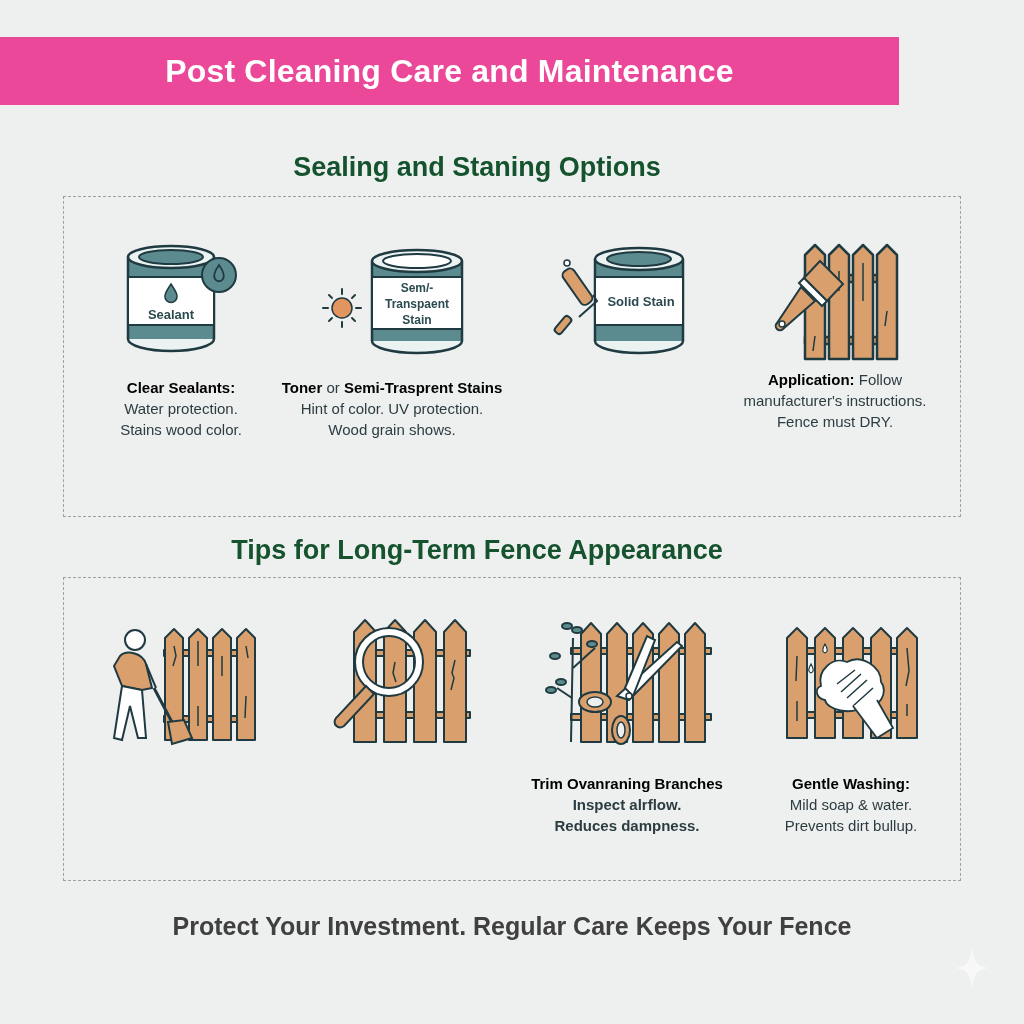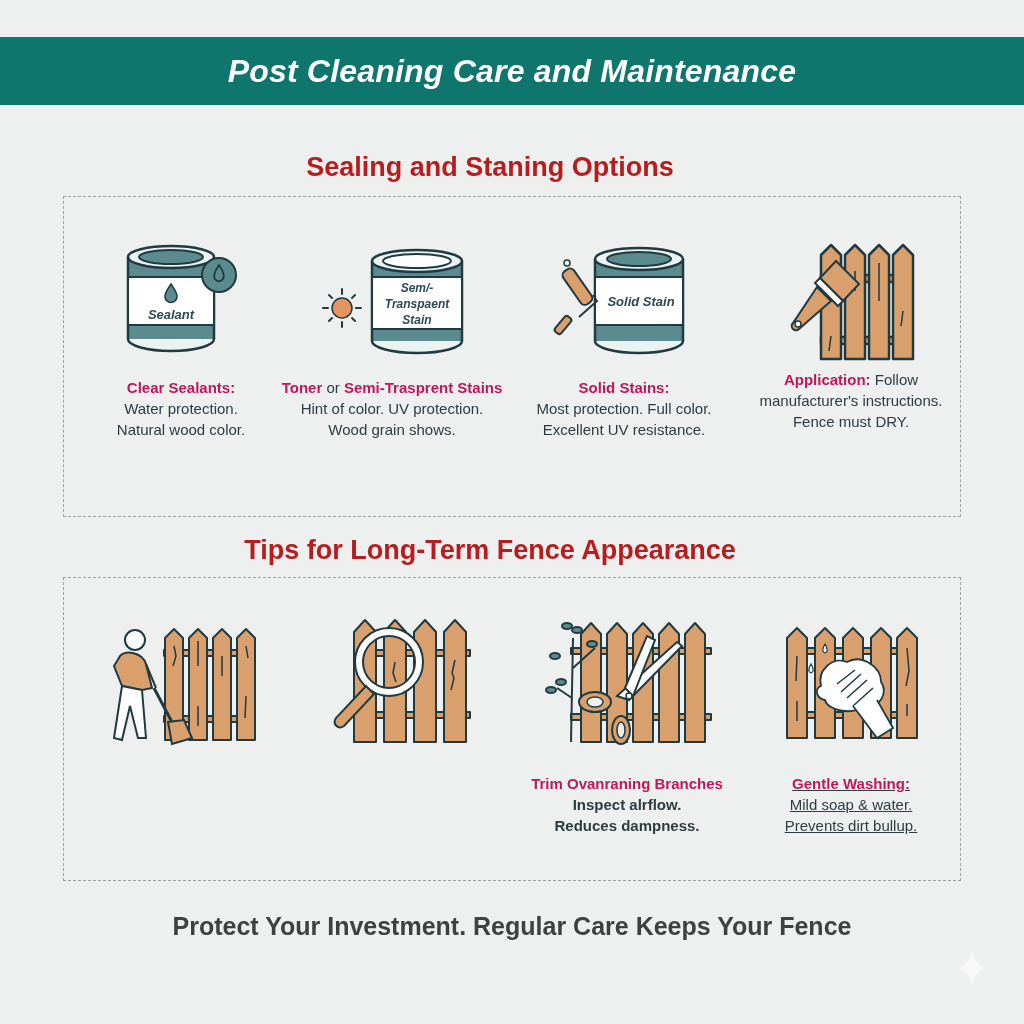--- a/index.html
+++ b/index.html
@@ -4,47 +4,47 @@
 <style>
   html, body { margin: 0; padding: 0; }
   body {
     width: 1024px; height: 1024px; overflow: hidden;
     background: #eeefef;
     font-family: "Liberation Sans", "DejaVu Sans", sans-serif;
     color: #1f3d45;
     position: relative;
   }
   .header-band {
-    position: absolute; left: 0; top: 37px; width: 1024px; height: 68px;
-    background: #0f766e;
-    display: flex; align-items: center; justify-content: center; font-style: italic;
+    position: absolute; left: 0; top: 37px; width: 899px; height: 68px;
+    background: #ec4899;
+    display: flex; align-items: center; justify-content: center;
   }
   .header-band h1 {
     margin: 0; color: #ffffff; font-size: 32px; font-weight: bold; letter-spacing: 0.2px;
   }
   .section-title {
-    position: absolute; left: 14px; width: 952px; text-align: center;
-    font-size: 27px; font-weight: bold; color: #b91c1c;
+    position: absolute; left: 1px; width: 952px; text-align: center;
+    font-size: 27px; font-weight: bold; color: #14532d;
   }
   .panel {
     position: absolute; left: 63px; width: 898px;
     border: 1.5px dashed #9aa3a6;
     box-sizing: border-box;
   }
   .item {
     position: absolute; width: 230px; text-align: center;
   }
   .icon-wrap {
-    position: absolute; left: 50%; transform: translateX(-50%); font-style: italic;
+    position: absolute; left: 50%; transform: translateX(-50%);
   }
   .cap {
     position: absolute; left: 0; width: 100%; text-align: center;
     font-size: 15px; line-height: 21px; color: #2c3d42;
   }
-  .cap b { color: #be185d; }
+  .cap b { color: #000000; }
   .footer {
     position: absolute; left: 0; top: 908px; width: 1024px; text-align: center;
     font-size: 25px; line-height: 36px; font-weight: bold; color: #404040;
   }
   .sparkle {
     position: absolute; left: 955px; top: 948px; width: 34px; height: 40px;
   }
 </style>
 </head>
 <body>
@@ -71,21 +71,21 @@
         <ellipse cx="55" cy="18" rx="32" ry="7" fill="#5b8a8f" stroke="#1f3a41" stroke-width="2"></ellipse>
         <path d="M55 45 C49 54 47 58 51 62 C53 64 57 64 59 62 C63 58 61 54 55 45 Z" fill="#5b8a8f" stroke="#1f3a41" stroke-width="1.5"></path>
         <text x="55" y="80" text-anchor="middle" font-family="Liberation Sans, sans-serif" font-size="13" font-weight="bold" fill="#2c4a50">Sealant</text>
         <circle cx="103" cy="36" r="17" fill="#5b8a8f" stroke="#1f3a41" stroke-width="2"></circle>
         <path d="M103 26 C98 33 97 37 99 40 C101 43 105 43 107 40 C109 37 108 33 103 26 Z" fill="#5b8a8f" stroke="#1f3a41" stroke-width="1.8"></path>
       </svg>
     </div>
     <div class="cap" style="top:180px;">
       <b>Clear Sealants:</b><br>
       <span>Water protection.</span><br>
-      <span>Natural wood color.</span>
+      <span>Stains wood color.</span>
     </div>
   </div>
 
   <div class="item" style="left:208px;top:0;height:320px;width:240px;">
     <div class="icon-wrap" style="top:48px;width:170px;height:116px;">
       <svg width="170" height="116" viewBox="0 0 170 116">
         <g>
           <circle cx="35" cy="63" r="10" fill="#e2955f" stroke="#1f3a41" stroke-width="1.5"></circle>
           <g stroke="#1f3a41" stroke-width="2" stroke-linecap="round">
             <line x1="35" y1="44" x2="35" y2="49"></line>
@@ -133,28 +133,23 @@
         <ellipse cx="90" cy="20" rx="32" ry="7" fill="#5b8a8f" stroke="#1f3a41" stroke-width="2"></ellipse>
         <text x="92" y="67" text-anchor="middle" font-family="Liberation Sans, sans-serif" font-size="13" font-weight="bold" fill="#2c4a50">Solid Stain</text>
         <g>
           <rect x="22" y="28" width="13" height="40" rx="5" transform="rotate(-35 28 48)" fill="#d9a06e" stroke="#1f3a41" stroke-width="2"></rect>
           <path d="M44 56 L48 62 L30 78" fill="none" stroke="#1f3a41" stroke-width="2"></path>
           <rect x="10" y="76" width="8" height="20" rx="3" transform="rotate(40 14 86)" fill="#d9a06e" stroke="#1f3a41" stroke-width="2"></rect>
           <circle cx="18" cy="24" r="3" fill="#ffffff" stroke="#1f3a41" stroke-width="1.5"></circle>
         </g>
       </svg>
     </div>
-    <div class="cap" style="top:180px;">
-      <b>Solid Stains:</b><br>
-      <span>Most protection. Full color.</span><br>
-      <span>Excellent UV resistance.</span>
-    </div>
-  </div>
-
-  <div class="item" style="left:667px;top:0;height:320px;width:240px;">
+  </div>
+
+  <div class="item" style="left:651px;top:0;height:320px;width:240px;">
     <div class="icon-wrap" style="top:44px;width:140px;height:120px;">
       <svg width="140" height="120" viewBox="0 0 140 120">
         <g fill="#d9a06e" stroke="#1f3a41" stroke-width="2.5" stroke-linejoin="round">
           <rect x="40" y="34" width="90" height="7"></rect>
           <rect x="40" y="96" width="90" height="7"></rect>
           <path d="M40 14 L50 4 L60 14 L60 118 L40 118 Z"></path>
           <path d="M64 14 L74 4 L84 14 L84 118 L64 118 Z"></path>
           <path d="M88 14 L98 4 L108 14 L108 118 L88 118 Z"></path>
           <path d="M112 14 L122 4 L132 14 L132 118 L112 118 Z"></path>
         </g>
@@ -295,21 +290,21 @@
             <path d="M126 22 L128 45 L125 60"></path>
             <path d="M126 78 L126 90"></path>
         </g>
         <path d="M44 18 C41 23 41 26 44 27 C47 26 47 23 44 18 Z" fill="#ffffff" stroke="#1f3a41" stroke-width="1.2"></path>
         <path d="M30 38 C27 43 27 46 30 47 C33 46 33 43 30 38 Z" fill="#ffffff" stroke="#1f3a41" stroke-width="1.2"></path>
         <path d="M40 60 C36 44 52 30 66 36 C80 28 100 40 100 56 C108 66 98 84 84 80 C70 90 46 84 44 74 C34 72 34 62 40 60 Z" fill="#ffffff" stroke="#1f3a41" stroke-width="1.8"></path>
         <path d="M56 58 L74 44 M60 66 L80 48 M66 72 L86 54 M72 80 L92 62" stroke="#1f3a41" stroke-width="1.5" fill="none"></path>
         <path d="M72 80 L96 112 L112 102 L96 74" fill="#ffffff" stroke="#1f3a41" stroke-width="1.8"></path>
       </svg>
     </div>
-    <div class="cap" style="top:195px;text-decoration:underline;">
+    <div class="cap" style="top:195px;">
       <b>Gentle Washing:</b><br>
       <span>Mild soap &amp; water.</span><br>
       <span>Prevents dirt bullup.</span>
     </div>
   </div>
 </div>
 
 <div class="footer">
   <span>Protect Your Investment. Regular Care Keeps Your Fence</span><br>
 </div>

